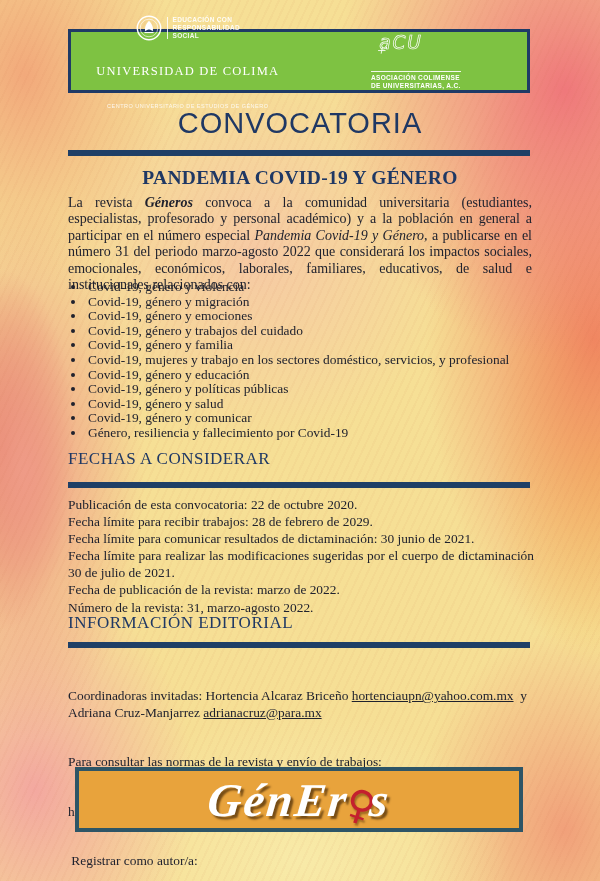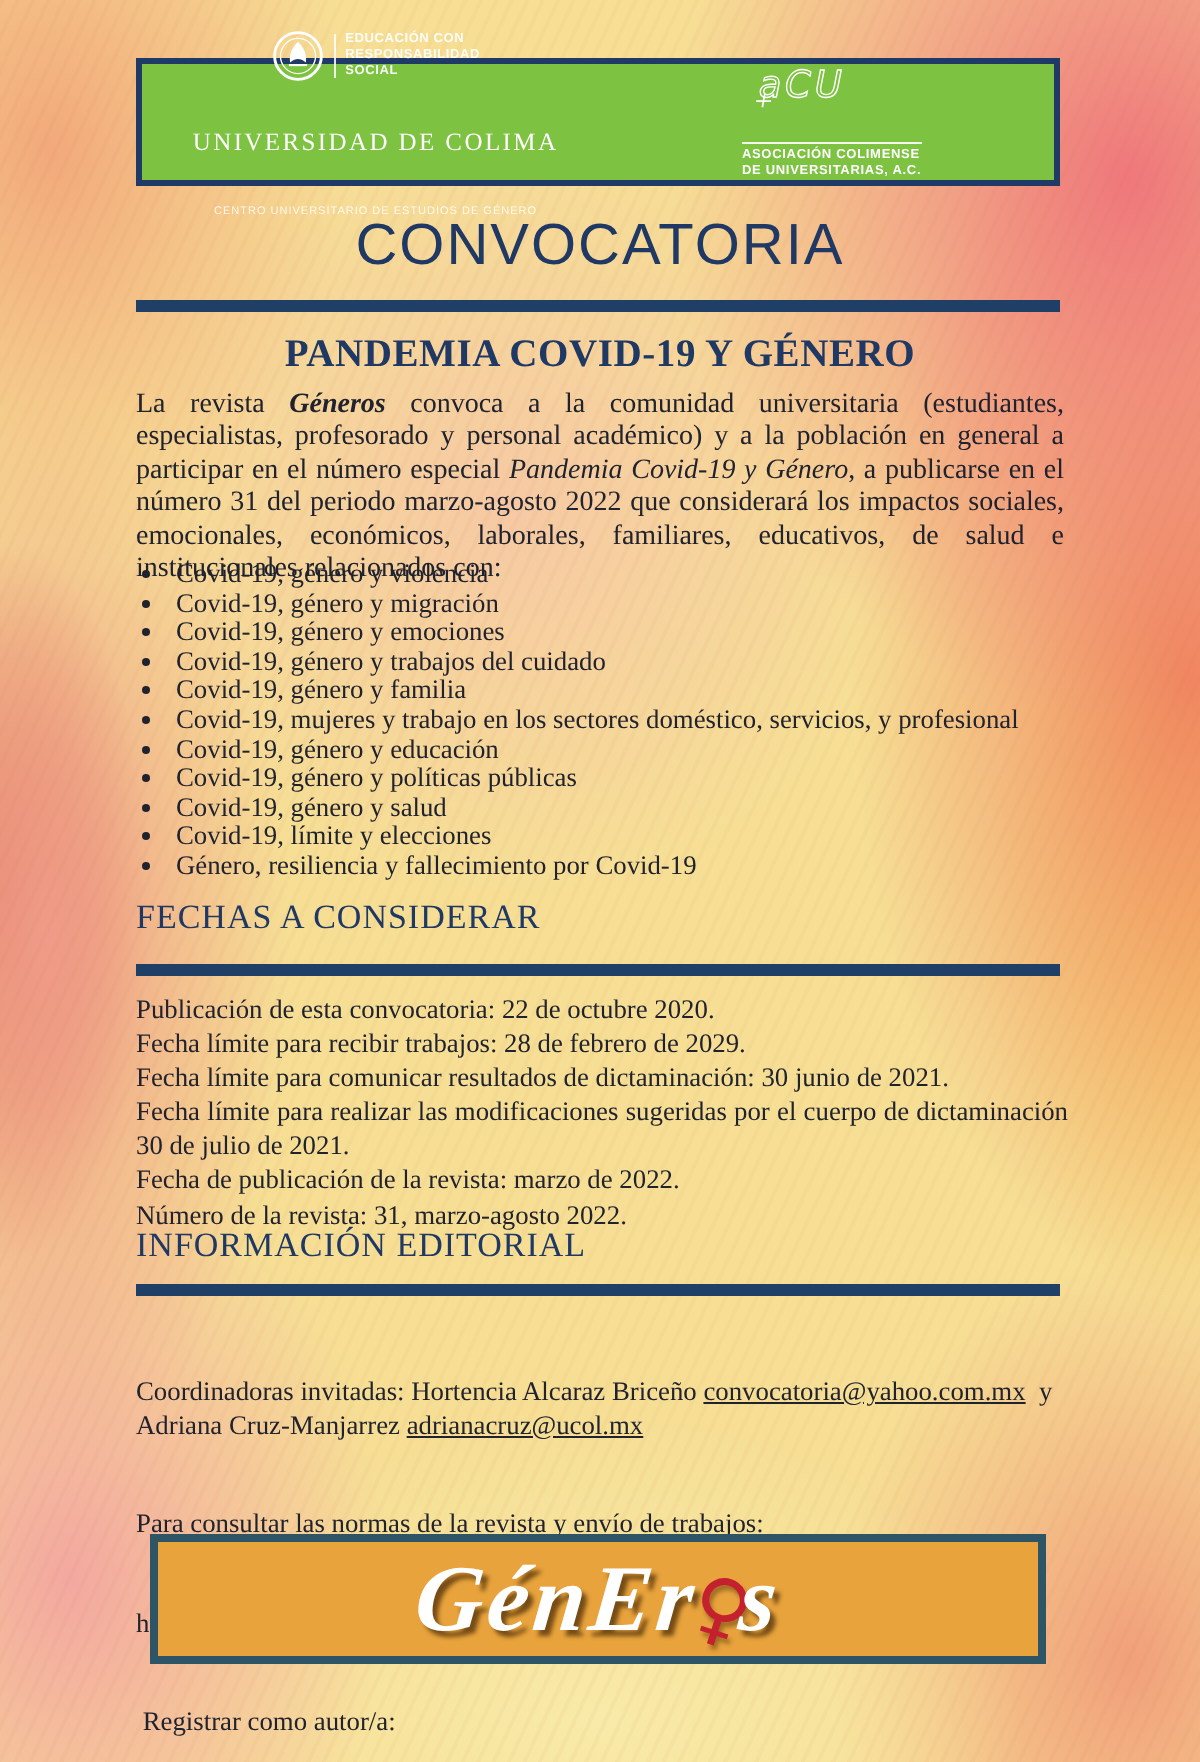--- a/index.html
+++ b/index.html
@@ -126,39 +126,39 @@
   <ul class="topics">
     <li>Covid-19, género y violencia</li>
     <li>Covid-19,  género y migración</li>
     <li>Covid-19, género y emociones</li>
     <li>Covid-19, género y trabajos del cuidado</li>
     <li>Covid-19, género y familia</li>
     <li>Covid-19, mujeres y trabajo en los sectores doméstico, servicios, y profesional</li>
     <li>Covid-19, género y educación</li>
     <li>Covid-19, género y políticas públicas</li>
     <li>Covid-19, género y salud</li>
-    <li>Covid-19, límite y elecciones</li>
+    <li>Covid-19, género y comunicar</li>
     <li>Género, resiliencia y fallecimiento por Covid-19</li>
   </ul>
 
   <div class="h2 h2-fechas">FECHAS A CONSIDERAR</div>
   <div class="rule rule2"></div>
   <div class="dates">
     <div>Publicación de esta convocatoria: 22 de octubre 2020.</div>
     <div>Fecha límite para recibir trabajos: 28 de febrero de 2029.</div>
     <div>Fecha límite para comunicar resultados de dictaminación: 30 junio de 2021.</div>
     <div>Fecha límite para realizar las modificaciones sugeridas por el cuerpo de dictaminación 30 de julio de 2021.</div>
     <div>Fecha de publicación de la revista: marzo de 2022.</div>
     <div>Número de la revista: 31, marzo-agosto 2022.</div>
   </div>
 
   <div class="h2 h2-info">INFORMACIÓN EDITORIAL</div>
   <div class="rule rule3"></div>
   <div class="editorial">
-    <p><span>Coordinadoras invitadas: Hortencia Alcaraz Briceño </span><a class="email">convocatoria@yahoo.com.mx</a><span>  y Adriana Cruz-Manjarrez </span><a class="email">adrianacruz@ucol.mx</a></p>
+    <p><span>Coordinadoras invitadas: Hortencia Alcaraz Briceño </span><a class="email">hortenciaupn@yahoo.com.mx</a><span>  y Adriana Cruz-Manjarrez </span><a class="email">adrianacruz@para.mx</a></p>
     <div>Para consultar las normas de la revista y envío de trabajos:</div>
     <div>http://revistasacademicas.ucol.mx/index.php/generos/about</div>
     <div> Registrar como autor/a:</div>
     
     
   </div>
 
   <div class="logo-box">
     <span class="g-text">GénEr</span>
       <span class="g-female">♀</span>

